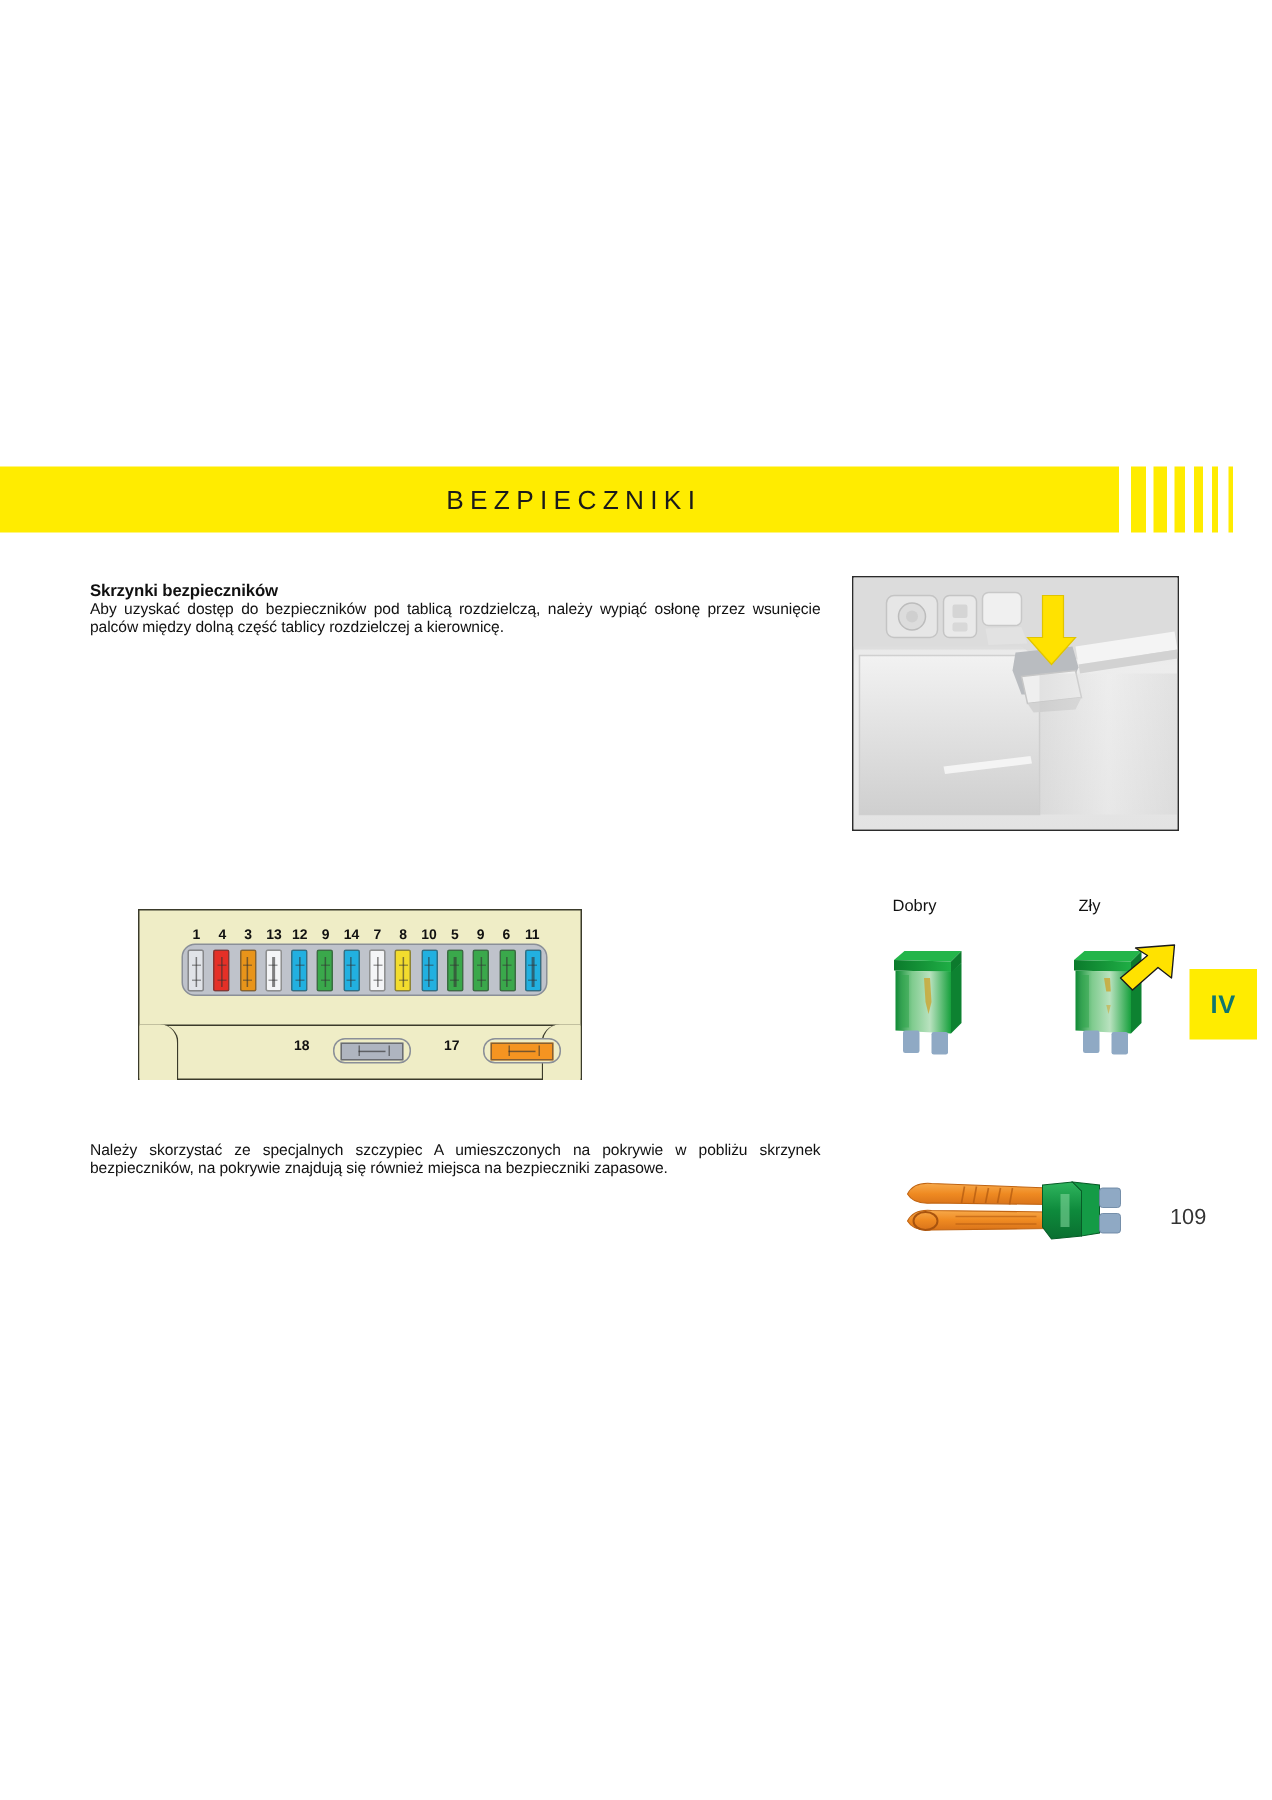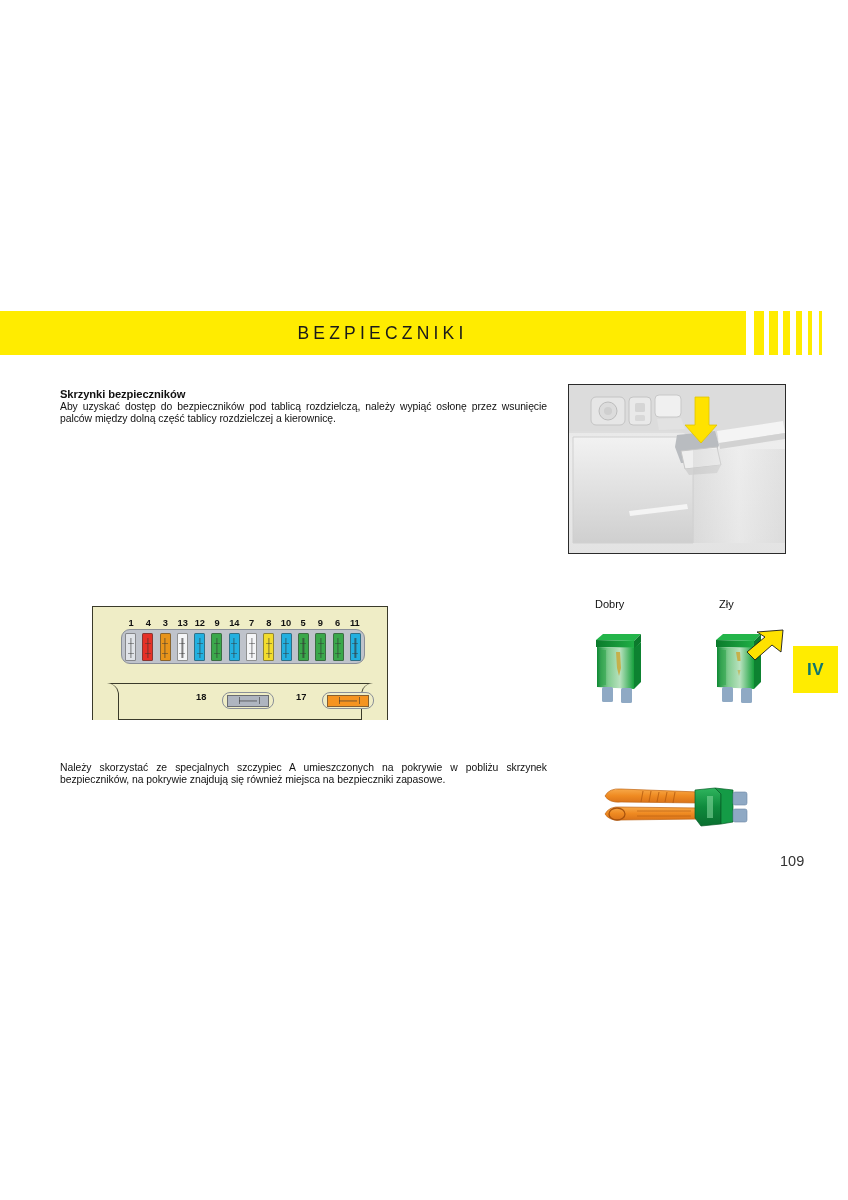--- a/index.html
+++ b/index.html
@@ -138,21 +138,21 @@
 
   
   #chapter-tab{
     position:absolute;left:793px;top:646px;width:45px;height:47px;
     background:#FFEC00;display:flex;align-items:center;justify-content:center;
     font-size:17px;font-weight:bold;color:#0f766e;letter-spacing:0.5px;
   }
 
   
   #page-number{
-    position:absolute;left:780px;top:853px;font-size:14.5px;color:#333;
+    position:absolute;left:780px;top:804px;font-size:14.5px;color:#333;
     font-weight:400;
   }
 </style>
 </head>
 <body>
 
 <div id="header-bar">
   <div id="header-title">BEZPIECZNIKI</div>
 </div>
 <div id="header-stripes">

